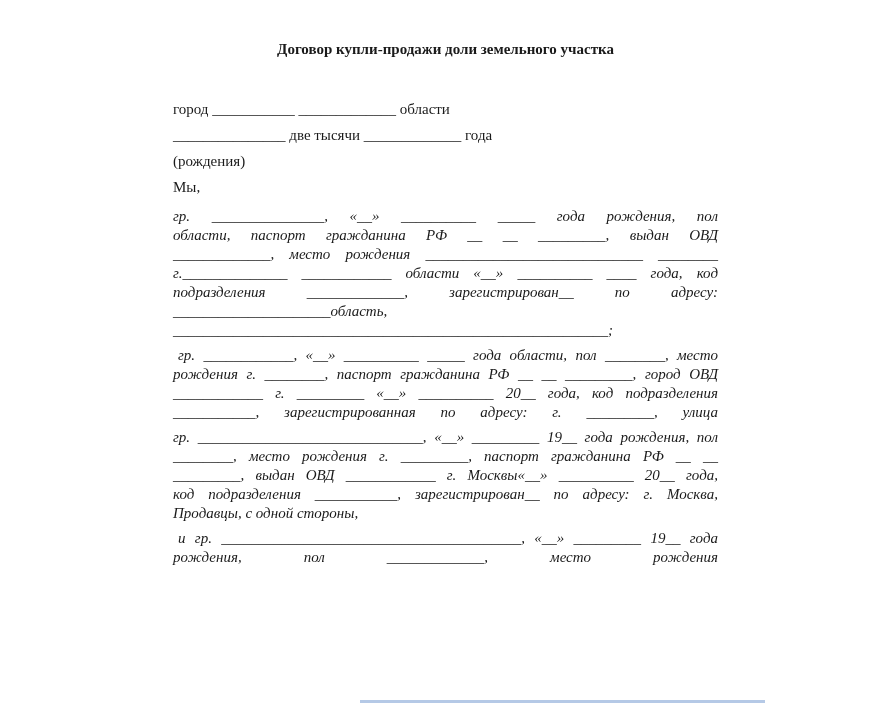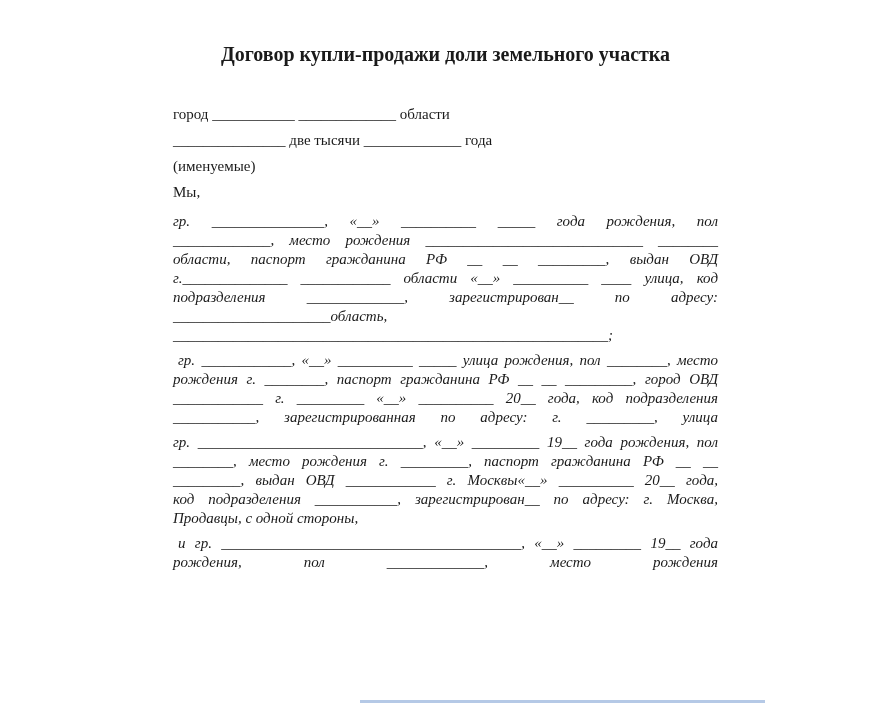--- a/index.html
+++ b/index.html
@@ -11,25 +11,25 @@
     color: #1a1a1a;
     position: relative;
     overflow: hidden;
   }
   .page {
     position: absolute;
     left: 173px; top: 36px;
     width: 545px;
   }
   .title {
-    font-size: 20px;
+    font-size: 15px;
     font-weight: bold;
     text-align: center;
     line-height: 20px;
-    margin: 8px 0 40px 0;
+    margin: 3px 0 40px 0;
   }
   .iline {
     line-height: 20px;
     margin-bottom: 6px;
   }
   .iline-last { margin-bottom: 10px; }
   .para { margin: 0 0 6px 0; font-style: italic; }
   .para-last { margin-top: 2px; }
   .line { line-height: 19px; }
   .just {
@@ -47,36 +47,36 @@
 </head>
 <body>
 
 <div class="page">
 
   <h1 class="title">Договор купли-продажи доли земельного участка</h1>
 
   <div>
     <div class="iline">город ___________ _____________ области</div>
     <div class="iline">_______________ две тысячи _____________ года</div>
-    <div class="iline">(именуемые)</div>
+    <div class="iline">(рождения)</div>
     <div class="iline iline-last">Мы,</div>
   </div>
 
   <div class="para">
     <div class="line just">гр. _______________, «__» __________ _____ года рождения, пол</div>
+    <div class="line just">области, паспорт гражданина РФ __ __ _________, выдан ОВД</div>
     <div class="line just">_____________, место рождения _____________________________ ________</div>
-    <div class="line just">области, паспорт гражданина РФ __ __ _________, выдан ОВД</div>
-    <div class="line just">г.______________ ____________ области «__» __________ ____ улица, код</div>
+    <div class="line just">г.______________ ____________ области «__» __________ ____ года, код</div>
     <div class="line just">подразделения _____________, зарегистрирован__ по адресу:</div>
     <div class="line">_____________________область,</div>
     <div class="line">__________________________________________________________;</div>
   </div>
 
   <div class="para">
-    <div class="line just ind5">гр. ____________, «__» __________ _____ улица рождения, пол ________, место</div>
+    <div class="line just ind5">гр. ____________, «__» __________ _____ года области, пол ________, место</div>
     <div class="line just">рождения г. ________, паспорт гражданина РФ __ __ _________, город ОВД</div>
     <div class="line just">____________ г. _________ «__» __________ 20__ года, код подразделения</div>
     <div class="line just">___________, зарегистрированная по адресу: г. _________, улица</div>
   </div>
 
   <div class="para">
     <div class="line just">гр. ______________________________, «__» _________ 19__ года рождения, пол</div>
     <div class="line just">________, место рождения г. _________, паспорт гражданина РФ __ __</div>
     <div class="line just">_________, выдан ОВД ____________ г. Москвы«__» __________ 20__ года,</div>
     <div class="line just">код подразделения ___________, зарегистрирован__ по адресу: г. Москва,</div>

